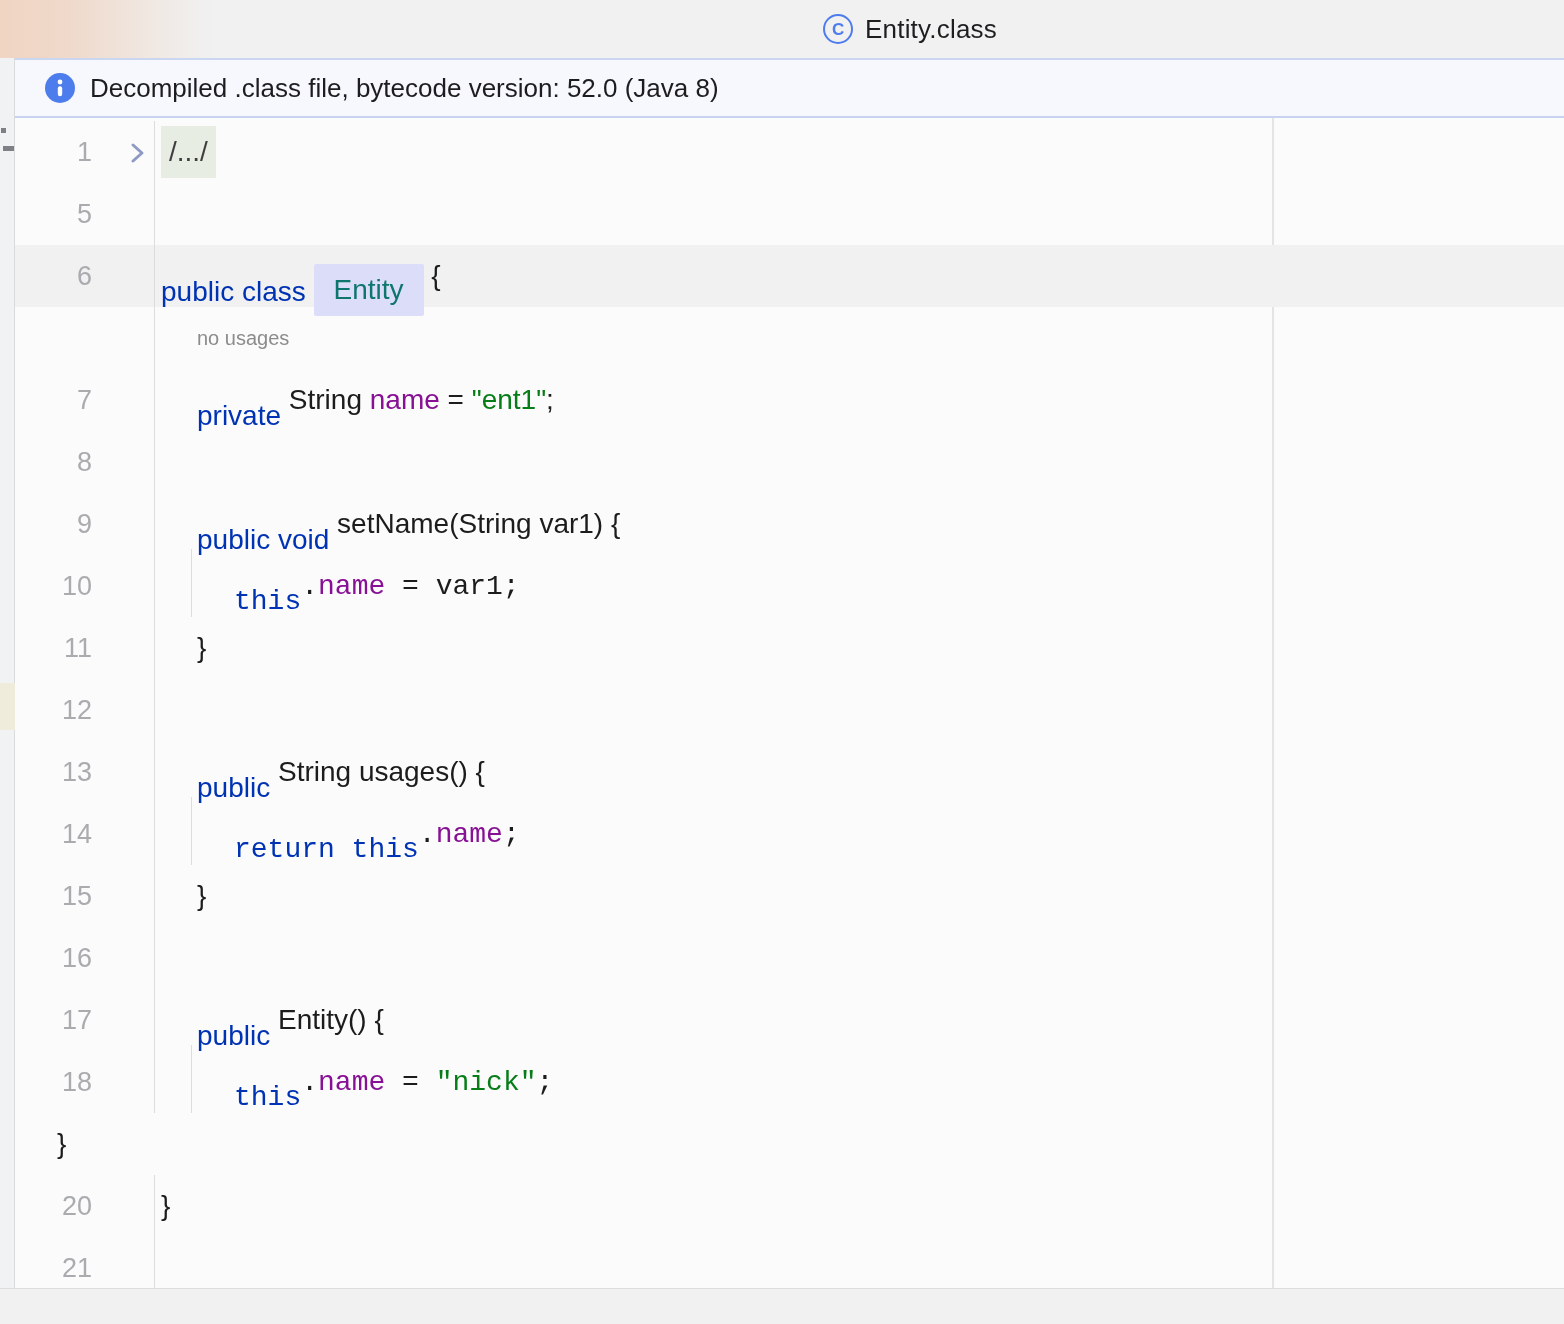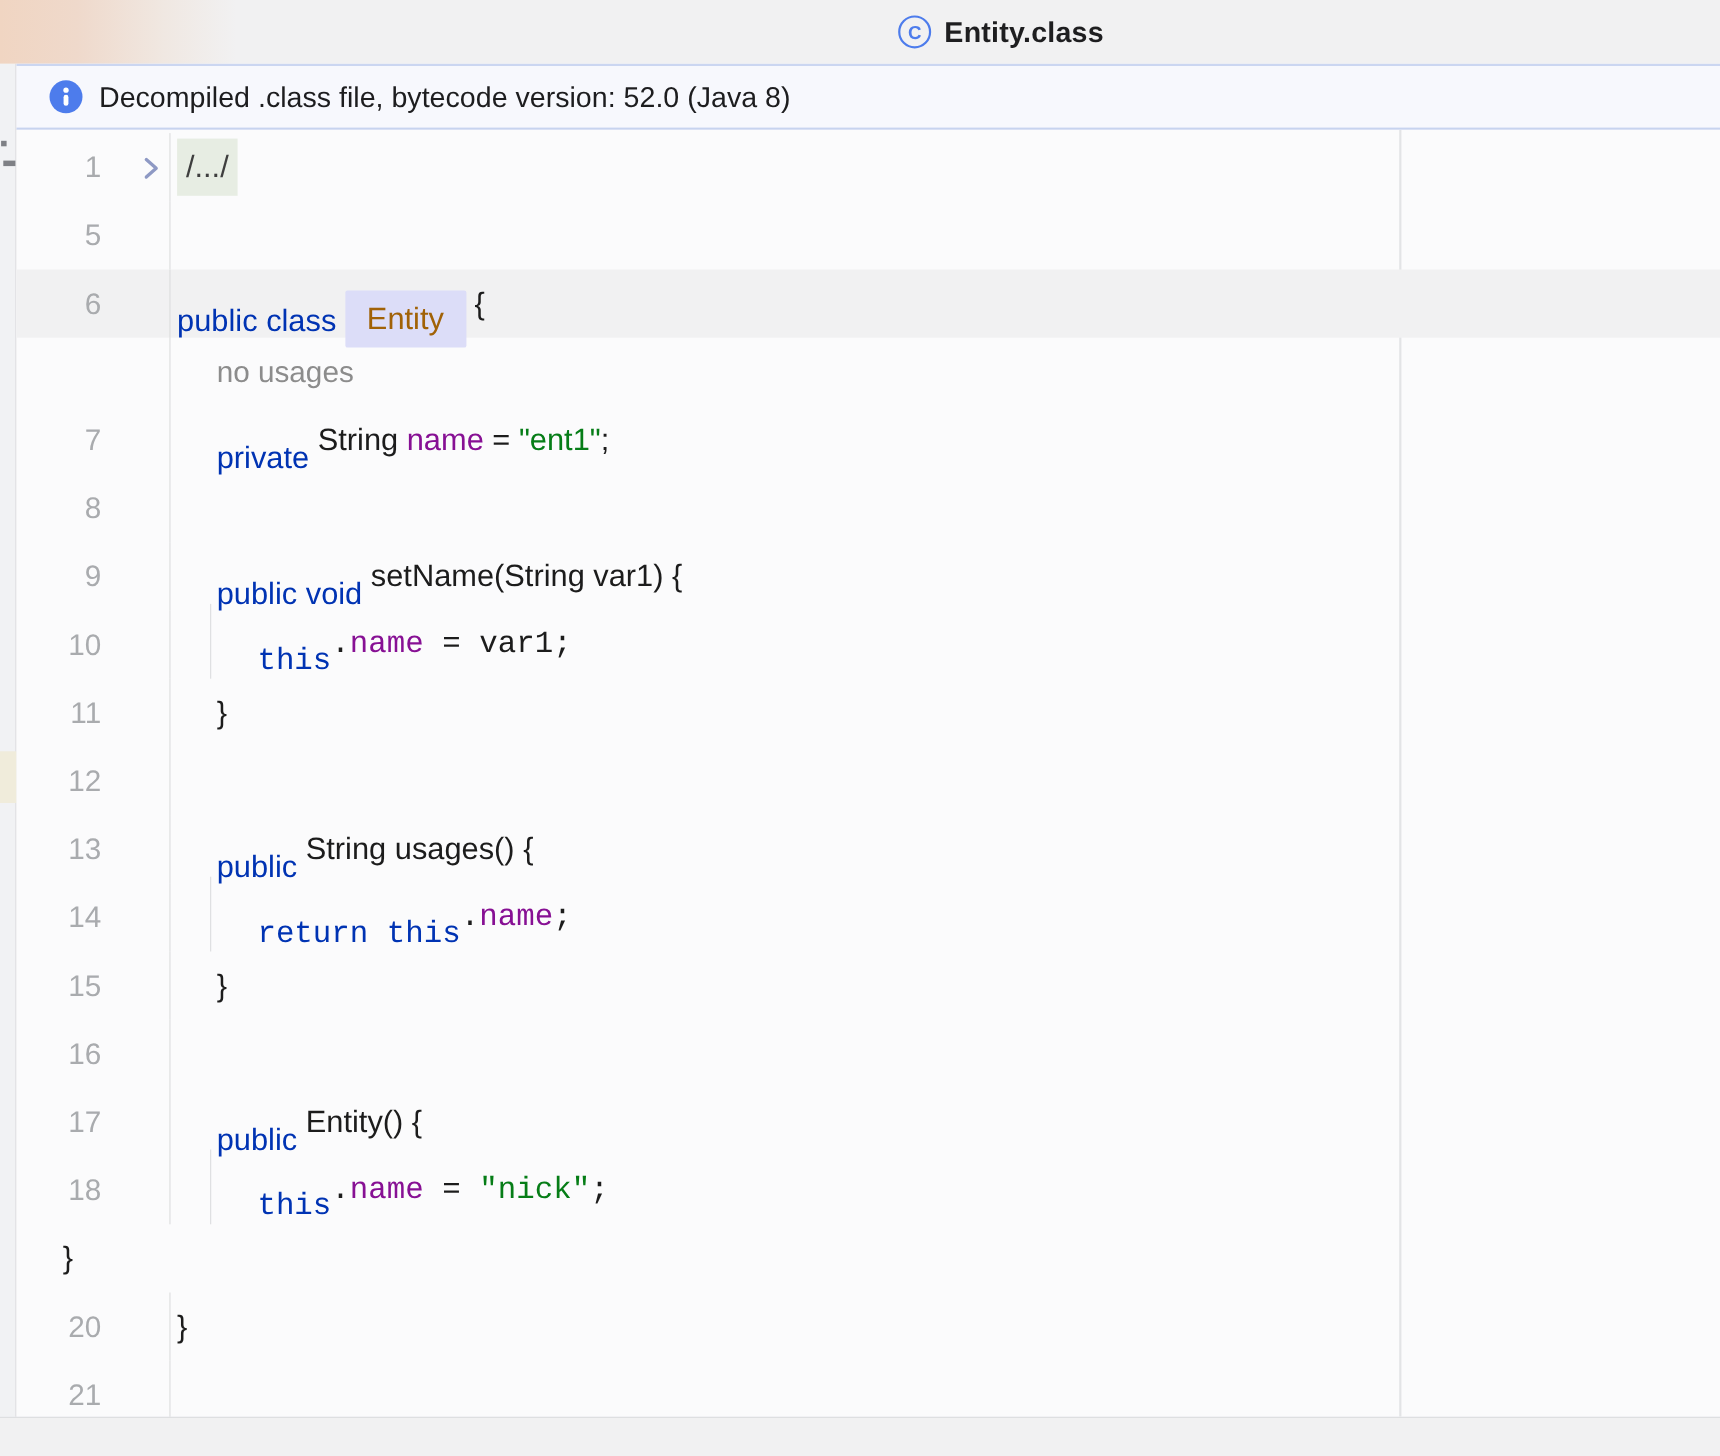--- a/index.html
+++ b/index.html
@@ -7,21 +7,21 @@
     font-family:"Liberation Sans", sans-serif; background:var(--editor-bg,#FBFBFC); }
 
   
   .titlebar { position:absolute; left:0; top:0; width:1564px; height:58px;
     background:linear-gradient(to right,#F0D5C2 0px,#EFD9CB 70px,#F0E8E2 150px,#F1F1F2 215px,#F1F1F2 100%); }
   .title-group { position:absolute; left:910px; top:0; height:58px; transform:translateX(-50%);
     display:flex; align-items:center; gap:12px; }
   .class-icon { width:30px; height:30px; border-radius:50%; border:2.5px solid var(--accent-blue);
     color:var(--accent-blue); display:flex; align-items:center; justify-content:center;
     font-size:17px; font-weight:700; line-height:1; }
-  .win-title { font-size:26px; font-weight:700; color:#1E1E20; letter-spacing:.2px; }
+  .win-title { font-size:26px; font-weight:400; color:#1E1E20; letter-spacing:.2px; }
 
   
   .left-strip { position:absolute; left:0; top:58px; width:15px; height:1230px;
     background:#F1F2F4; border-right:1px solid #D9DADC; }
   .strip-mark1 { position:absolute; left:1px; top:70px; width:5px; height:5px; background:#7E8085; }
   .strip-mark2 { position:absolute; left:3px; top:88px; width:11px; height:5px; background:#7E8085; }
   .strip-bookmark { position:absolute; left:0; top:625px; width:15px; height:47px; background:#F0ECDB; }
 
   
   .banner { position:absolute; left:15px; top:58px; width:1549px; height:60px;
@@ -47,23 +47,23 @@
     width:24px; height:24px; cursor:pointer; }
   .code-cell { position:relative; height:100%; display:flex; align-items:center;
     white-space:pre; flex:1 1 auto; }
   .ind0 { padding-left:6px; } .ind1 { padding-left:42px; } .ind2 { padding-left:79px;font-family:Liberation Mono, monospace; }
   .indent-guide { position:absolute; left:36px; top:-6px; height:68px; width:0;
     border-left:1.5px solid #DCDDDF; }
   .tok-keyword { color:var(--keyword);margin-top:31px; }
   .tok-plain   { color:var(--plain); }
   .tok-field   { color:var(--field); }
   .tok-string  { color:var(--string); }
-  .tok-hint    { color:var(--hint); font-size:27px;text-align:right; }
+  .tok-hint    { color:var(--hint); font-size:20px;text-align:right; }
   .tok-fold    { background:var(--fold-bg); color:#3E3E3E; padding:10px 8px; }
-  .tok-highlight { background:var(--identifier-highlight); color:#a16207; padding:10px 20px;
+  .tok-highlight { background:var(--identifier-highlight); color:#0f766e; padding:10px 20px;
     border-radius:2px;margin-top:27px; }
 
   
   .bottombar { position:absolute; left:0; top:1288px; width:1564px; height:36px;
     background:#F1F1F2; border-top:1px solid #DCDDDF; }
 </style>
 </head>
 <body>
 
 <div class="titlebar">

